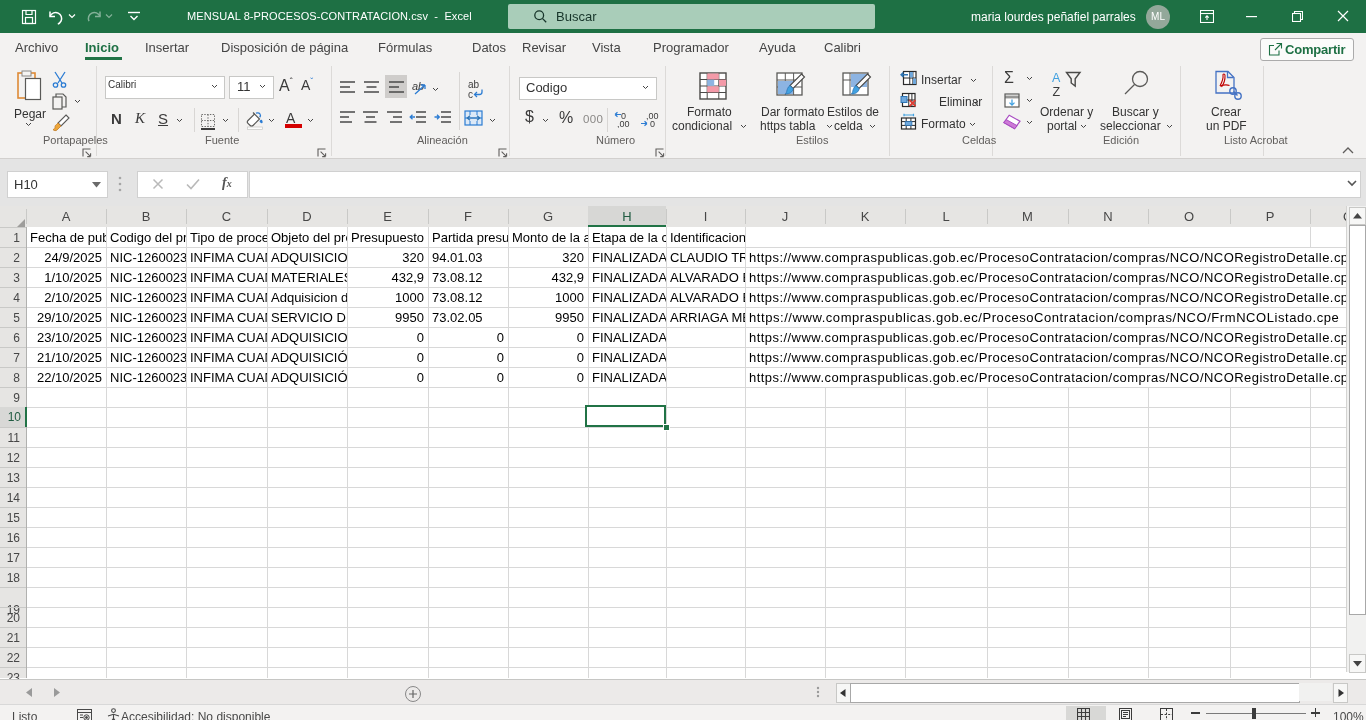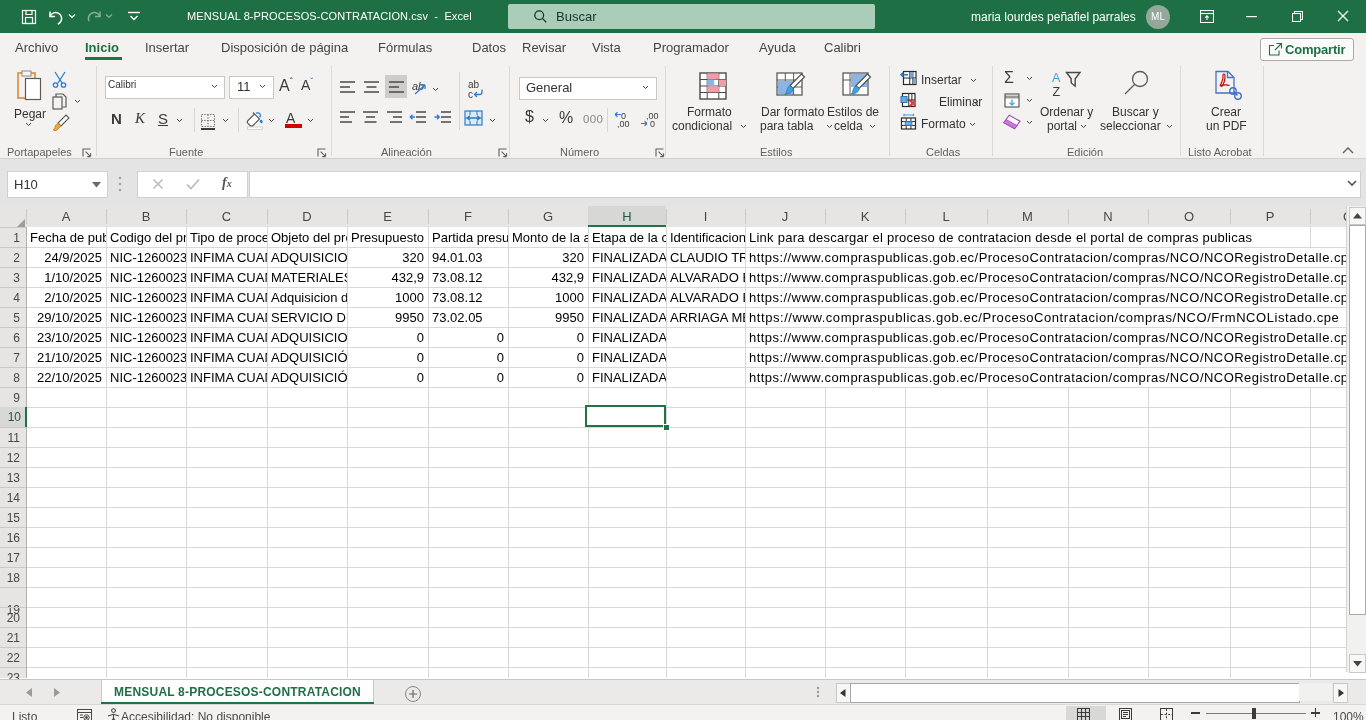--- a/index.html
+++ b/index.html
@@ -11,21 +11,21 @@
 
 #tabrow{left:0;top:33px;width:1366px;height:29px;background:#f3f2f1;}
 .tab{position:absolute;top:7px;font-size:13px;color:#444;white-space:nowrap;}
 #inicio{color:#1e7044;font-weight:bold;}
 #inicio-ul{left:85px;top:24px;width:37px;height:3px;background:#217346;}
 #compartir{left:1260px;top:5px;width:92px;height:21px;border:1px solid #ababab;border-radius:3px;background:#fbfbfa;}
 #compartir span{position:absolute;left:24px;top:3px;font-size:13px;color:#1e7044;font-weight:bold;letter-spacing:-0.2px;}
 
 #ribbon{left:0;top:62px;width:1366px;height:96px;background:#f3f2f1;border-bottom:1px solid #d2d0ce;}
 .gsep{position:absolute;top:4px;width:1px;height:90px;background:#dcdad8;}
-.glabel{position:absolute;top:84px;font-size:11px;color:#605e5c;white-space:nowrap;}
+.glabel{position:absolute;top:72px;font-size:11px;color:#605e5c;white-space:nowrap;margin-left:36px;}
 .rtxt{position:absolute;font-size:12px;color:#333;white-space:nowrap;}
 .chev{position:absolute;width:7px;height:5px;}
 
 #fbar{left:0;top:159px;width:1366px;height:47px;background:#e4e4e4;}
 #namebox{position:absolute;left:7px;top:12px;width:99px;height:25px;background:#fff;border:1px solid #d0d0d0;}
 #fxbox{position:absolute;left:137px;top:12px;width:109px;height:25px;background:#fff;border:1px solid #d0d0d0;}
 #finput{position:absolute;left:249px;top:12px;width:1110px;height:25px;background:#fff;border:1px solid #d0d0d0;}
 
 #colheads{left:0;top:206px;width:1366px;height:21px;background:#e6e5e3;border-bottom:1px solid #b1b1af;}
 .ch{position:absolute;top:3px;font-size:13px;color:#474747;text-align:center;}
@@ -277,21 +277,21 @@
 <svg class="chev" style="left:489px;top:56px" viewBox="0 0 7 5" fill="none" stroke="#444">
         <path d="M1 1l2.5 2.5L6 1"></path>
       </svg>
 <div class="glabel" style="left:381px">Alineación</div>
 <svg class="a" style="left:498px;top:86px" width="10" height="10" viewBox="0 0 10 10" fill="none" stroke="#605e5c" stroke-width="1.1">
         <path d="M1 8.5V1h7.5"></path>
         <path d="M3.6 3.6L8.6 8.6M8.6 8.6V5.2M8.6 8.6H5.2"></path>
       </svg>
 
 <div class="a" style="left:519px;top:15px;width:136px;height:21px;background:#fff;border:1px solid #c8c8c6"></div>
-<div class="rtxt" style="left:526px;top:18px;font-size:13px">General</div>
+<div class="rtxt" style="left:526px;top:18px;font-size:13px">Codigo</div>
 <svg class="chev" style="left:642px;top:23px" viewBox="0 0 7 5" fill="none" stroke="#444">
         <path d="M1 1l2.5 2.5L6 1"></path>
       </svg>
 <div class="a" style="left:525px;top:46px;font-size:16px;color:#3b3b3b">$</div>
 <svg class="chev" style="left:542px;top:56px" viewBox="0 0 7 5" fill="none" stroke="#444">
         <path d="M1 1l2.5 2.5L6 1"></path>
       </svg>
 <div class="a" style="left:559px;top:47px;font-size:16px;color:#3b3b3b">%</div>
 <div class="a" style="left:583px;top:51px;font-size:11.5px;color:#8a8886;letter-spacing:0.3px">000</div>
 <div class="a" style="left:607px;top:46px;width:1px;height:24px;background:#d8d6d4"></div>
@@ -325,21 +325,21 @@
         <path d="M1 1l2.5 2.5L6 1"></path>
       </svg>
 <svg class="a" style="left:776px;top:10px" width="30" height="28" viewBox="0 0 30 28">
         <rect x="1" y="1" width="25" height="22" fill="#fff" stroke="#5a5a58" stroke-width="1.3"></rect>
         <path d="M1 8h25M1 15h25M9.3 1v22M17.6 1v22" stroke="#5a5a58" stroke-width="1"></path>
         <rect x="2" y="9" width="15" height="13" fill="#8db4e2"></rect>
         <path d="M25.5 2l3 3-11.5 11.5-3-3z" fill="#fdfdfd" stroke="#4a4a48" stroke-width="1.1"></path>
         <path d="M14 13.5l3.2 3.2c-.6 3.2-3.6 5.6-7.8 5.2 1.6-1.6 1.2-3.4 2.2-5.4.5-1.2 1.2-2.3 2.4-3z" fill="#41a1e0" stroke="#2e75b5" stroke-width="0.8"></path>
       </svg>
 <div class="rtxt" style="left:761px;top:43px">Dar formato</div>
-<div class="rtxt" style="left:760px;top:57px">para tabla</div>
+<div class="rtxt" style="left:760px;top:57px">https tabla</div>
 <svg class="chev" style="left:826px;top:62px" viewBox="0 0 7 5" fill="none" stroke="#444">
         <path d="M1 1l2.5 2.5L6 1"></path>
       </svg>
 <svg class="a" style="left:842px;top:10px" width="30" height="28" viewBox="0 0 30 28">
         <rect x="1" y="1" width="25" height="22" fill="#fff" stroke="#5a5a58" stroke-width="1.3"></rect>
         <path d="M1 8h25M8 1v22" stroke="#5a5a58" stroke-width="1"></path>
         <rect x="9" y="2" width="16" height="13" fill="#8db4e2"></rect>
         <path d="M25.5 2l3 3-11.5 11.5-3-3z" fill="#fdfdfd" stroke="#4a4a48" stroke-width="1.1"></path>
         <path d="M14 13.5l3.2 3.2c-.6 3.2-3.6 5.6-7.8 5.2 1.6-1.6 1.2-3.4 2.2-5.4.5-1.2 1.2-2.3 2.4-3z" fill="#41a1e0" stroke="#2e75b5" stroke-width="0.8"></path>
       </svg>
@@ -549,21 +549,20 @@
       <div class="vline" style="left:1284px;top:160px;height:291px"></div>
       <div class="cell" style="left:0px;top:1px;width:76px;padding-left:4px;">Fecha de publicacion del pro</div>
       <div class="cell" style="left:80px;top:1px;width:76px;padding-left:4px;">Codigo del proceso</div>
       <div class="cell" style="left:160px;top:1px;width:77px;padding-left:4px;">Tipo de proceso</div>
       <div class="cell" style="left:241px;top:1px;width:76px;padding-left:4px;">Objeto del proceso</div>
       <div class="cell" style="left:321px;top:1px;width:77px;padding-left:4px;">Presupuesto referencial</div>
       <div class="cell" style="left:402px;top:1px;width:76px;padding-left:4px;">Partida presupuestaria</div>
       <div class="cell" style="left:482px;top:1px;width:76px;padding-left:4px;">Monto de la adjudicacion</div>
       <div class="cell" style="left:562px;top:1px;width:74px;padding-left:4px;">Etapa de la contratacion</div>
       <div class="cell" style="left:640px;top:1px;width:75px;padding-left:4px;">Identificacion del proveedor</div>
-      <div class="cell" style="left:719px;top:1px;width:597px;padding-left:4px;letter-spacing:0.25px;">Link para descargar el proceso de contratacion desde el portal de compras publicas</div>
       <div class="cell cr" style="left:0px;top:21px;width:76px;padding-right:4px;">24/9/2025</div>
       <div class="cell" style="left:80px;top:21px;width:76px;padding-left:4px;">NIC-1260023-0012025</div>
       <div class="cell" style="left:160px;top:21px;width:77px;padding-left:4px;">INFIMA CUANTIA</div>
       <div class="cell" style="left:241px;top:21px;width:76px;padding-left:4px;">ADQUISICION DE INSUMOS</div>
       <div class="cell cr" style="left:321px;top:21px;width:77px;padding-right:4px;">320</div>
       <div class="cell" style="left:402px;top:21px;width:76px;padding-left:4px;">94.01.03</div>
       <div class="cell cr" style="left:482px;top:21px;width:76px;padding-right:4px;">320</div>
       <div class="cell" style="left:562px;top:21px;width:74px;padding-left:4px;">FINALIZADA</div>
       <div class="cell" style="left:640px;top:21px;width:75px;padding-left:4px;">CLAUDIO TRUJILLO</div>
       <div class="cell link" style="left:719px;top:21px;width:597px;padding-left:4px;">https://www.compraspublicas.gob.ec/ProcesoContratacion/compras/NCO/NCORegistroDetalle.cpe</div>
@@ -689,24 +688,20 @@
         </svg>
       </div>
 </div>
 <div class="a" id="tabbar">
 <svg class="a" style="left:25px;top:8px" width="8" height="9" viewBox="0 0 8 9">
         <path d="M7 0L1 4.5L7 9z" fill="#9a9a9a"></path>
       </svg>
 <svg class="a" style="left:53px;top:8px" width="8" height="9" viewBox="0 0 8 9">
         <path d="M1 0l6 4.5L1 9z" fill="#9a9a9a"></path>
       </svg>
-<div id="sheettab">
-        <span>MENSUAL 8-PROCESOS-CONTRATACION</span>
-        <div class="gl"></div>
-      </div>
 <div class="a" style="left:405px;top:6px;width:14px;height:14px;border:1px solid #888;border-radius:50%;">
         <svg style="position:absolute;left:3px;top:3px" width="8" height="8" viewBox="0 0 8 8" stroke="#666" stroke-width="1.2">
           <path d="M4 0v8M0 4h8"></path>
         </svg>
       </div>
 <svg class="a" style="left:816px;top:6px" width="4" height="12" viewBox="0 0 4 12">
         <circle cx="2" cy="2" r="1.2" fill="#9a9a9a"></circle>
         <circle cx="2" cy="6" r="1.2" fill="#9a9a9a"></circle>
         <circle cx="2" cy="10" r="1.2" fill="#9a9a9a"></circle>
       </svg>

